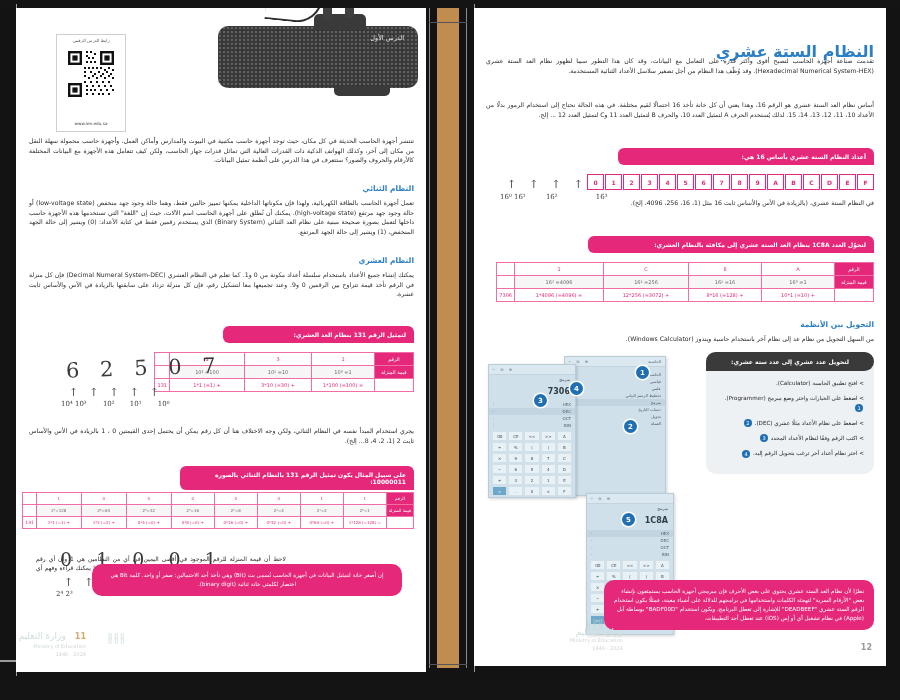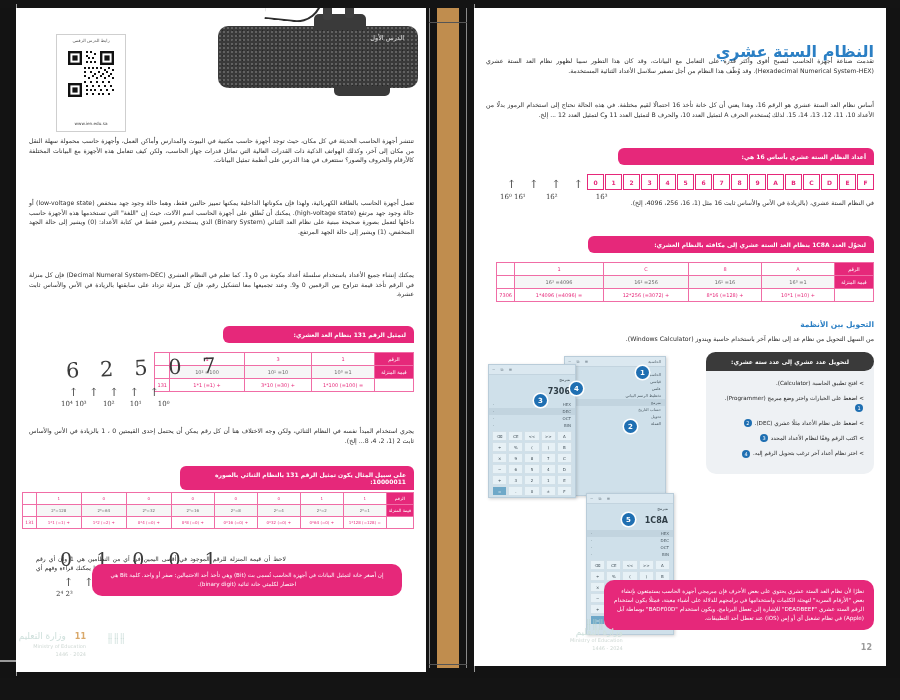--- a/index.html
+++ b/index.html
@@ -213,22 +213,24 @@
 
     <div class="lesson-plate">
       <div class="plug-a"></div>
       <div class="plug-b"></div>
       <div class="cord"></div>
       <div class="lesson-sub">الدرس الأول</div>
     </div>
 
     <div class="p-left ar" style="top:128px;">تنتشر أجهزة الحاسب الحديثة في كل مكان، حيث توجد أجهزة حاسب مكتبية في البيوت والمدارس وأماكن العمل، وأجهزة حاسب محمولة سهلة النقل من مكان إلى آخر، وكذلك الهواتف الذكية ذات القدرات العالية التي تماثل قدرات جهاز الحاسب، ولكن كيف تتعامل هذه الأجهزة مع البيانات المختلفة كالأرقام والحروف والصور؟ ستتعرف في هذا الدرس على أنظمة تمثيل البيانات.</div>
 
+    <div class="p-left h-blue" style="top:176px;font-size:7.5px;text-align:right;">النظام الثنائي</div>
     <div class="p-left ar" style="top:190px;">تعمل أجهزة الحاسب بالطاقة الكهربائية، ولهذا فإن مكوناتها الداخلية يمكنها تمييز حالتين فقط، وهما حالة وجود جهد منخفض (low-voltage state) أو حالة وجود جهد مرتفع (high-voltage state). يمكنك أن تُطلق على أجهزة الحاسب اسم الآلات، حيث إن "اللغة" التي تستخدمها هذه الأجهزة حاسب داخلها لتعمل بصورة صحيحة مبنية على نظام العد الثنائي (Binary System) الذي يستخدم رقمين فقط في كتابة الأعداد: (0) ويشير إلى حالة الجهد المنخفض، (1) ويشير إلى حالة الجهد المرتفع.</div>
 
+    <div class="p-left h-blue" style="top:248px;font-size:7.5px;text-align:right;">النظام العشري</div>
     <div class="p-left ar" style="top:262px;">يمكنك إنشاء جميع الأعداد باستخدام سلسلة أعداد مكونة من 0 و1. كما تعلم في النظام العشري (Decimal Numeral System-DEC) فإن كل منزلة في الرقم تأخذ قيمة تتراوح بين الرقمين 0 و9. وعند تجميعها معا لتشكيل رقم، فإن كل منزلة تزداد على سابقتها بالزيادة في الأس والأساس ثابت عشرة.</div>
 
     <div class="pinkbar" style="right:12px;top:318px;width:175px;">لتمثيل الرقم 131 بنظام العد العشري:</div>
 
     <table class="num" style="right:12px;top:344px;">
       <tbody>
           <tr>
         <td class="hdr" style="width:34px;">الرقم</td>
         <td style="width:58px;">1</td>
         <td style="width:62px;">3</td>

